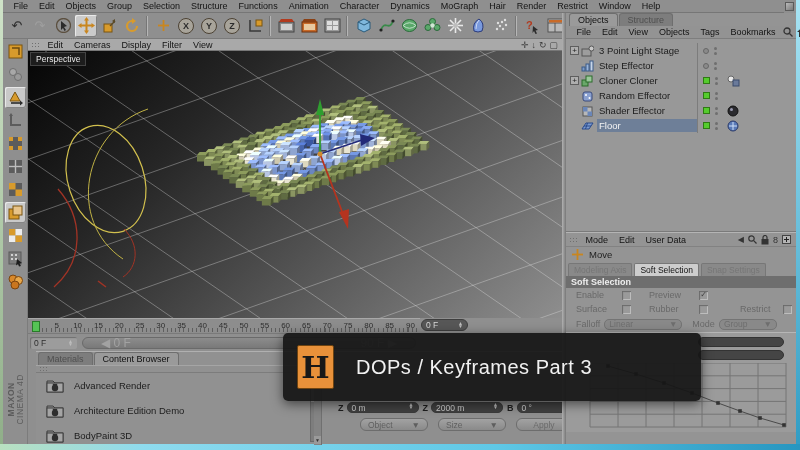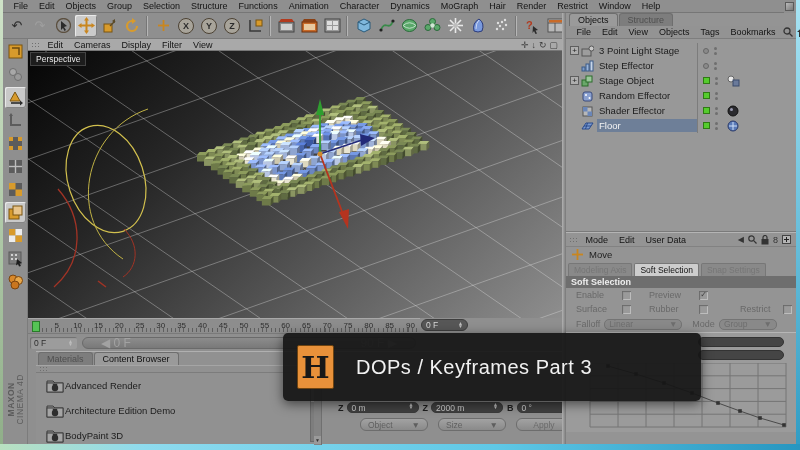--- a/index.html
+++ b/index.html
@@ -47,21 +47,21 @@
 .fbox{width:47px;height:12px;background:#9c9c9c;box-shadow:inset 1px 1px 1px #6f6f6f;border-radius:2px;font-size:8.5px;color:#2e2e2e;display:flex;align-items:center;justify-content:space-between;padding:0 4px}
 .rslider{width:334px;height:12px;background:linear-gradient(180deg,#8c8c8c,#797979);border:1px solid #6a6a6a;border-radius:6px;display:flex;align-items:center;justify-content:space-between;padding:0 18px;font-size:12px;color:#a2a2a2}
 
 .browser{left:36px;top:351px;width:284px;height:93px;background:#919191;border-top:1px solid #b0b0b0;overflow:hidden}
 .btabs{display:flex;height:13px;align-items:flex-end;gap:1px;padding-left:2px}
 .btab{font-size:9px;padding:1px 8px;border:1px solid #6e6e6e;border-bottom:none;border-radius:3px 3px 0 0}
 .btab.inactive{background:#7d7d7d;color:#4f4f4f}
 .btab.active{background:#9a9a9a;color:#111}
 .griprow{height:8px;border-top:1px solid #a5a5a5;border-bottom:1px solid #7c7c7c;display:flex;align-items:center;padding-left:3px}
 .grip{width:9px;height:6px;background-image:radial-gradient(#6f6f6f 35%,transparent 36%);background-size:3px 3px}
-.bitem{display:flex;align-items:center;height:25px;padding-left:9px}
+.bitem{display:flex;align-items:center;gap:9px;height:25px;padding-left:9px}
 .bitem .lbl{font-size:9.5px;color:#1c1c1c}
 .bscroll{position:absolute;right:2px;top:22px;width:8px;height:68px;background:#7d7d7d;border:1px solid #6a6a6a}
 .bscroll .thumb{position:absolute;left:0;top:1px;width:6px;height:26px;background:#9d9d9d}
 
 .coords{left:314px;top:351px;width:248px;height:93px;background:#8f8f8f;border-top:1px solid #b0b0b0}
 .cscroll{position:absolute;left:0;top:0;width:8px;height:93px;background:#848484;border-right:1px solid #707070}
 .cscroll .arr{position:absolute;bottom:1px;left:0;width:7px;height:8px;background:#9a9a9a;font-size:5px;color:#333;text-align:center;line-height:8px}
 .crow1{position:absolute;left:24px;top:50px;display:flex;align-items:center;gap:4px}
 .cl{font-size:9px;color:#1e1e1e;font-weight:bold}
 .cfield{width:72px;height:11px;background:#404040;border-radius:5px;border:1px solid #3c3c3c;color:#cfcfcf;font-size:8.5px;display:flex;align-items:flex-start;justify-content:space-between;padding:0 4px}
@@ -1358,21 +1358,21 @@
         </span>
     </div>
     <div class="om-row">
       <span class="twist">+</span>
       <span class="oicon">
           <svg width="13" height="12">
             <rect x="1" y="5" width="6" height="6" fill="#6aa86a" stroke="#2a6a2a"></rect>
             <rect x="5" y="1" width="6" height="6" fill="#9ac89a" stroke="#2a6a2a"></rect>
           </svg>
         </span>
-      <span class="oname">Stage Object</span>
+      <span class="oname">Cloner Cloner</span>
       <span class="ocols">
           <span class="endot on"></span>
           <span class="vdots">
             <i></i>
             <i></i>
           </span>
         </span>
       <span class="otag">
           <svg width="13" height="12">
             <circle cx="4" cy="4" r="3" fill="#e8e8e8" stroke="#666"></circle>

